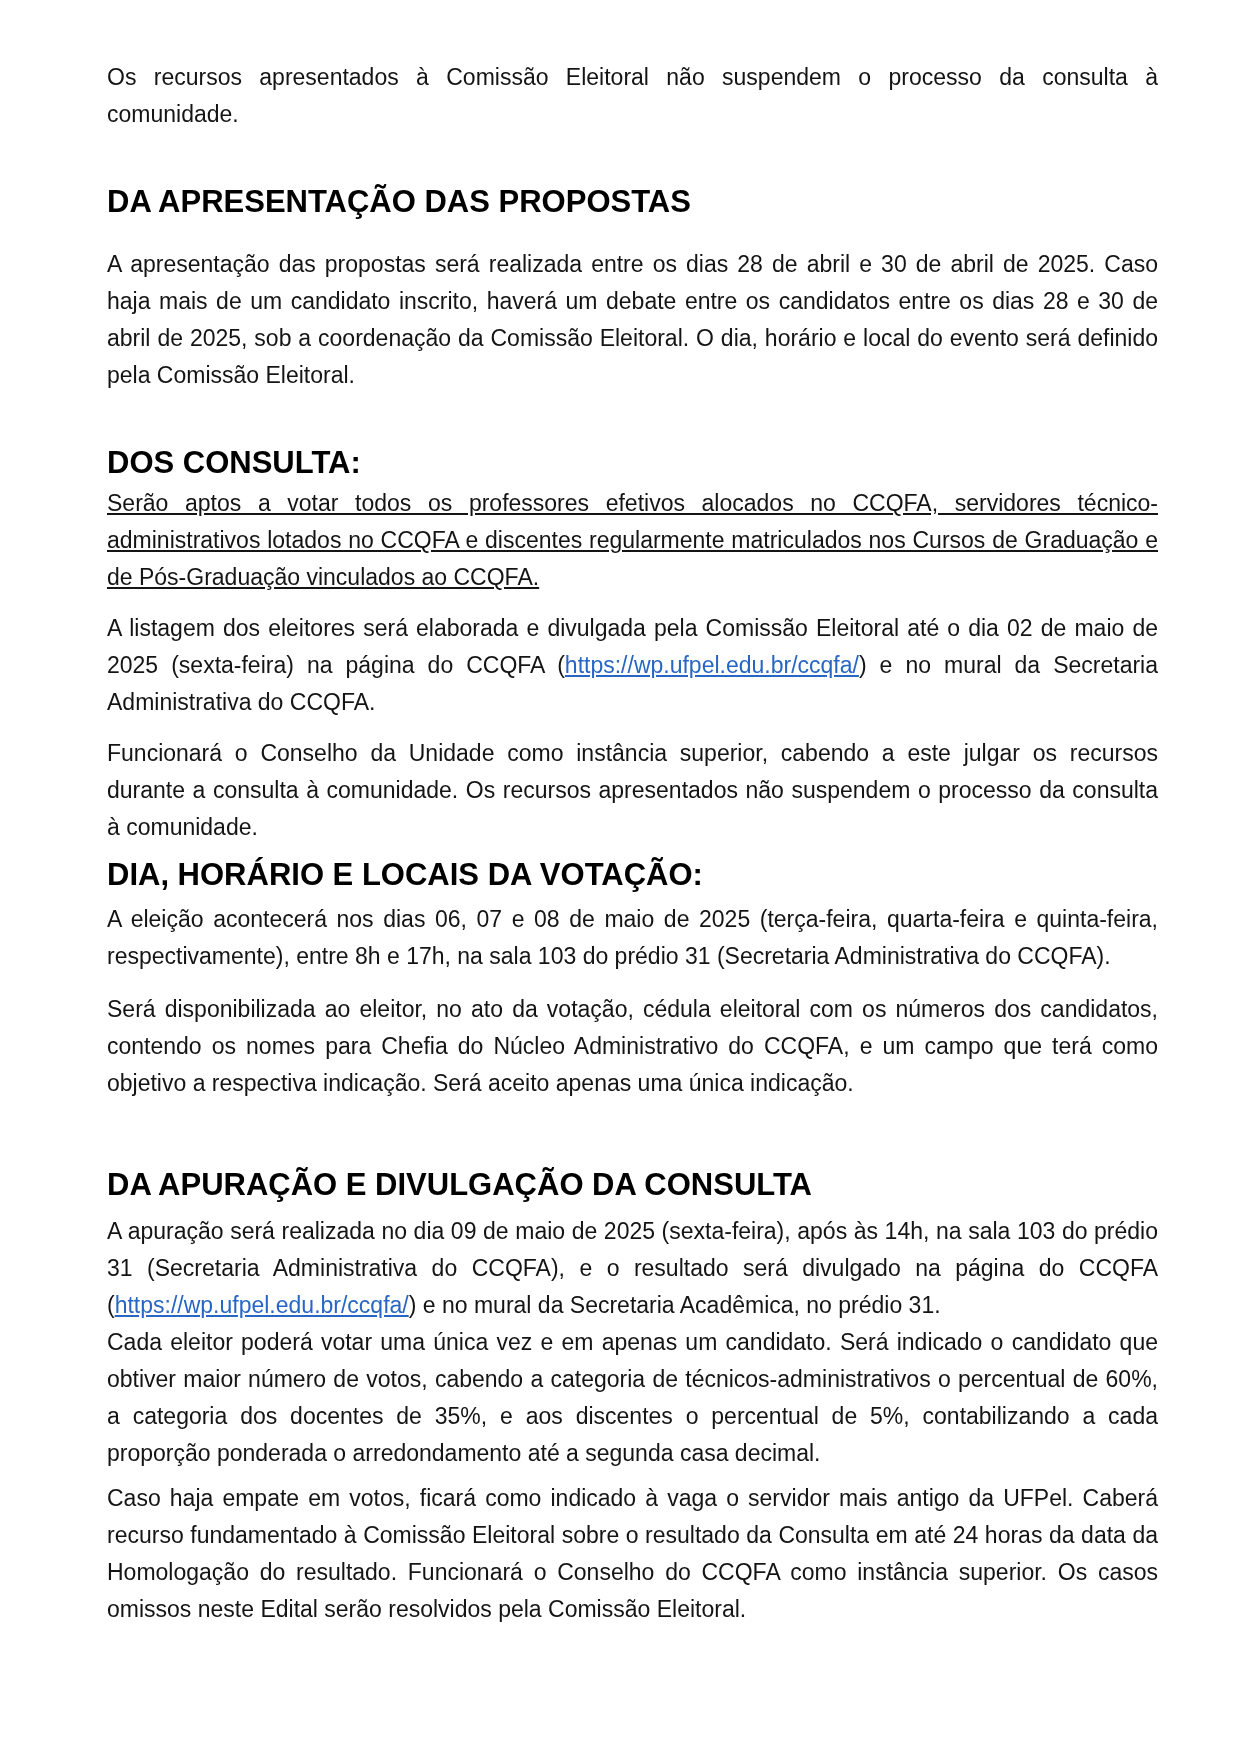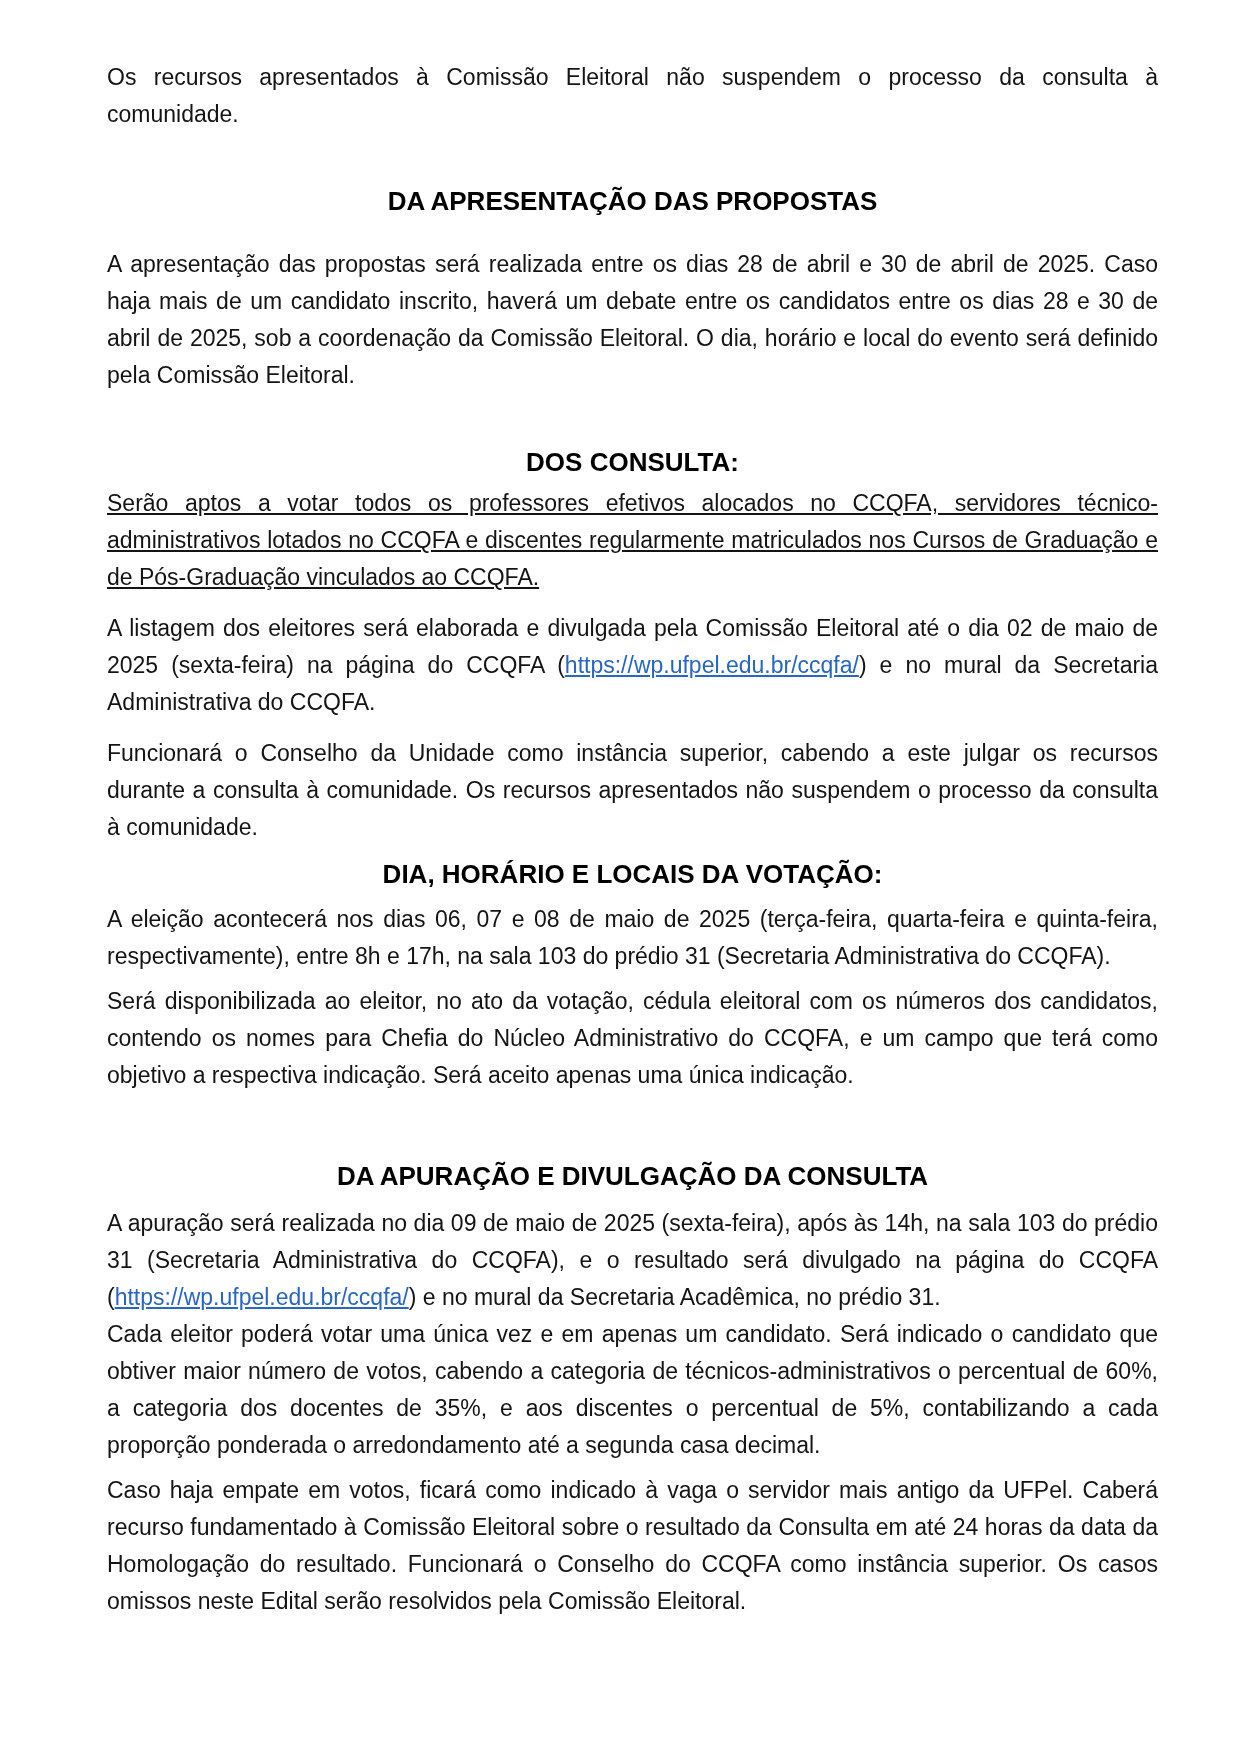--- a/index.html
+++ b/index.html
@@ -23,38 +23,38 @@
   .content {
     padding: 0 82px 0 107px;
   }
   .para {
     font-size: 23px;
     line-height: 37px;
     text-align: justify;
     margin: 0;
   }
   .heading {
-    font-size: 26px;
+    font-size: 31px;
     line-height: 37px;
     font-weight: 700;
     color: #000000;
     margin: 0;
-    text-align: center;
+    text-align: left;
   }
   
   .p1  { margin-top: 59px; }
   .h1  { margin-top: 50px; }
   .p2  { margin-top: 26px; }
   .h2  { margin-top: 50px; }
   .p3  { margin-top: 4px; text-decoration: underline; }
   .p4  { margin-top: 14px; }
   .p5  { margin-top: 14px; }
   .h3  { margin-top: 10px; }
   .p6  { margin-top: 8px; }
-  .p7  { margin-top: 8px; }
+  .p7  { margin-top: 16px; }
   .h4  { margin-top: 64px; }
   .p8  { margin-top: 10px; }
   .p9  { }
   .p10 { margin-top: 8px; }
 
   a.doc-link {
     color: var(--link-color, #2766c4);
     text-decoration: underline;
     cursor: pointer;
   }

